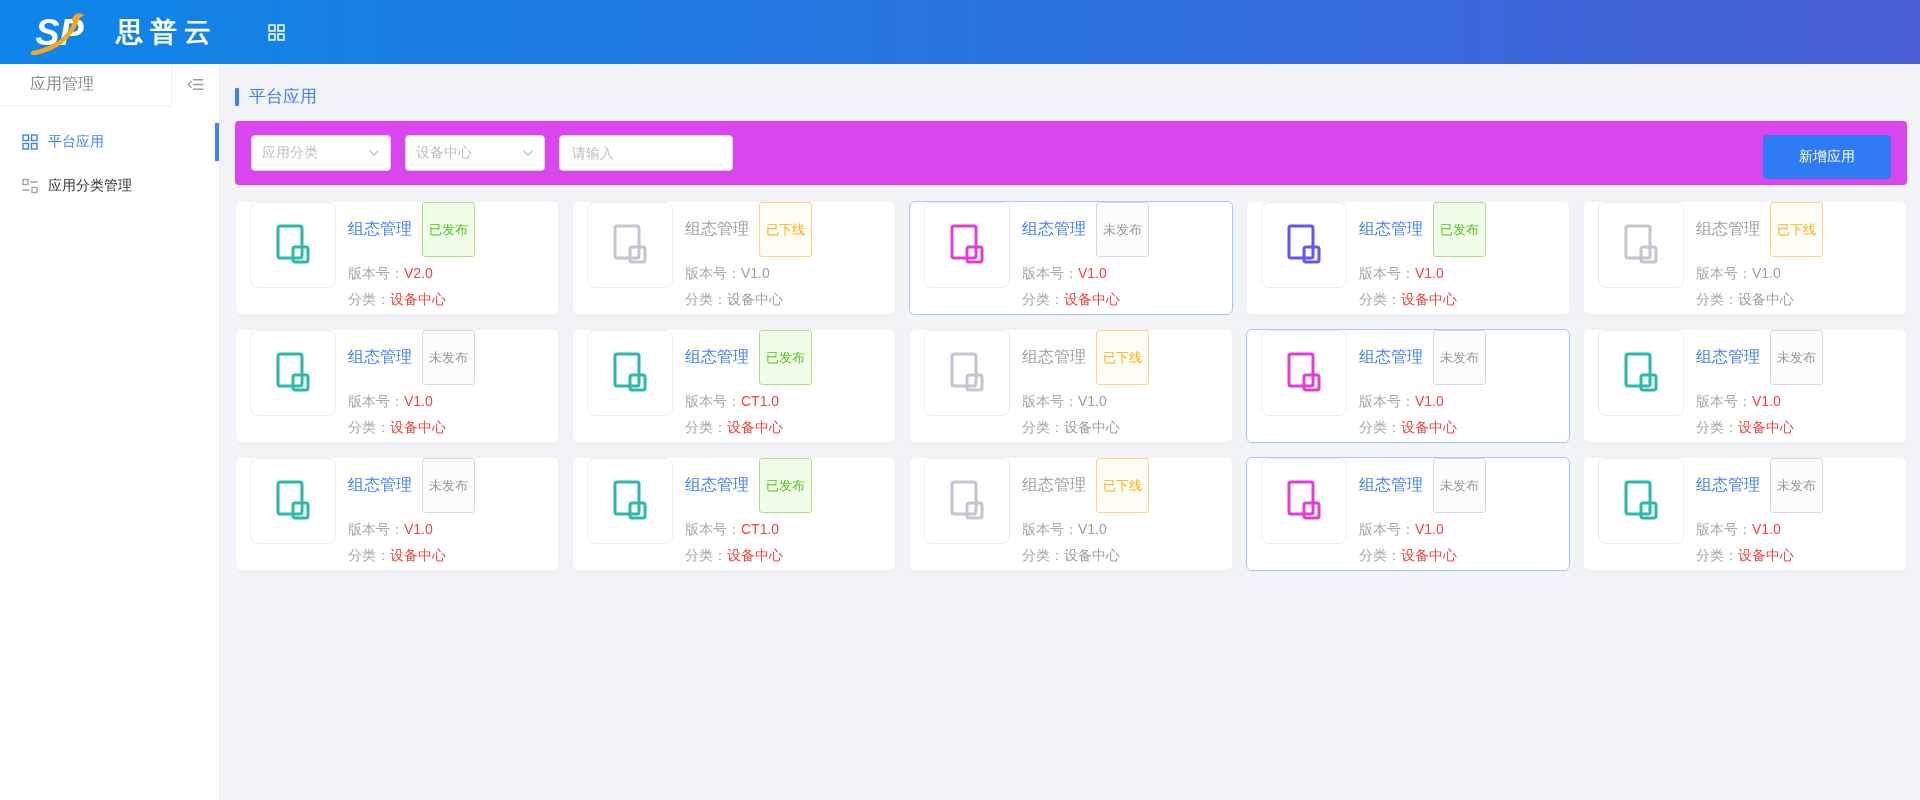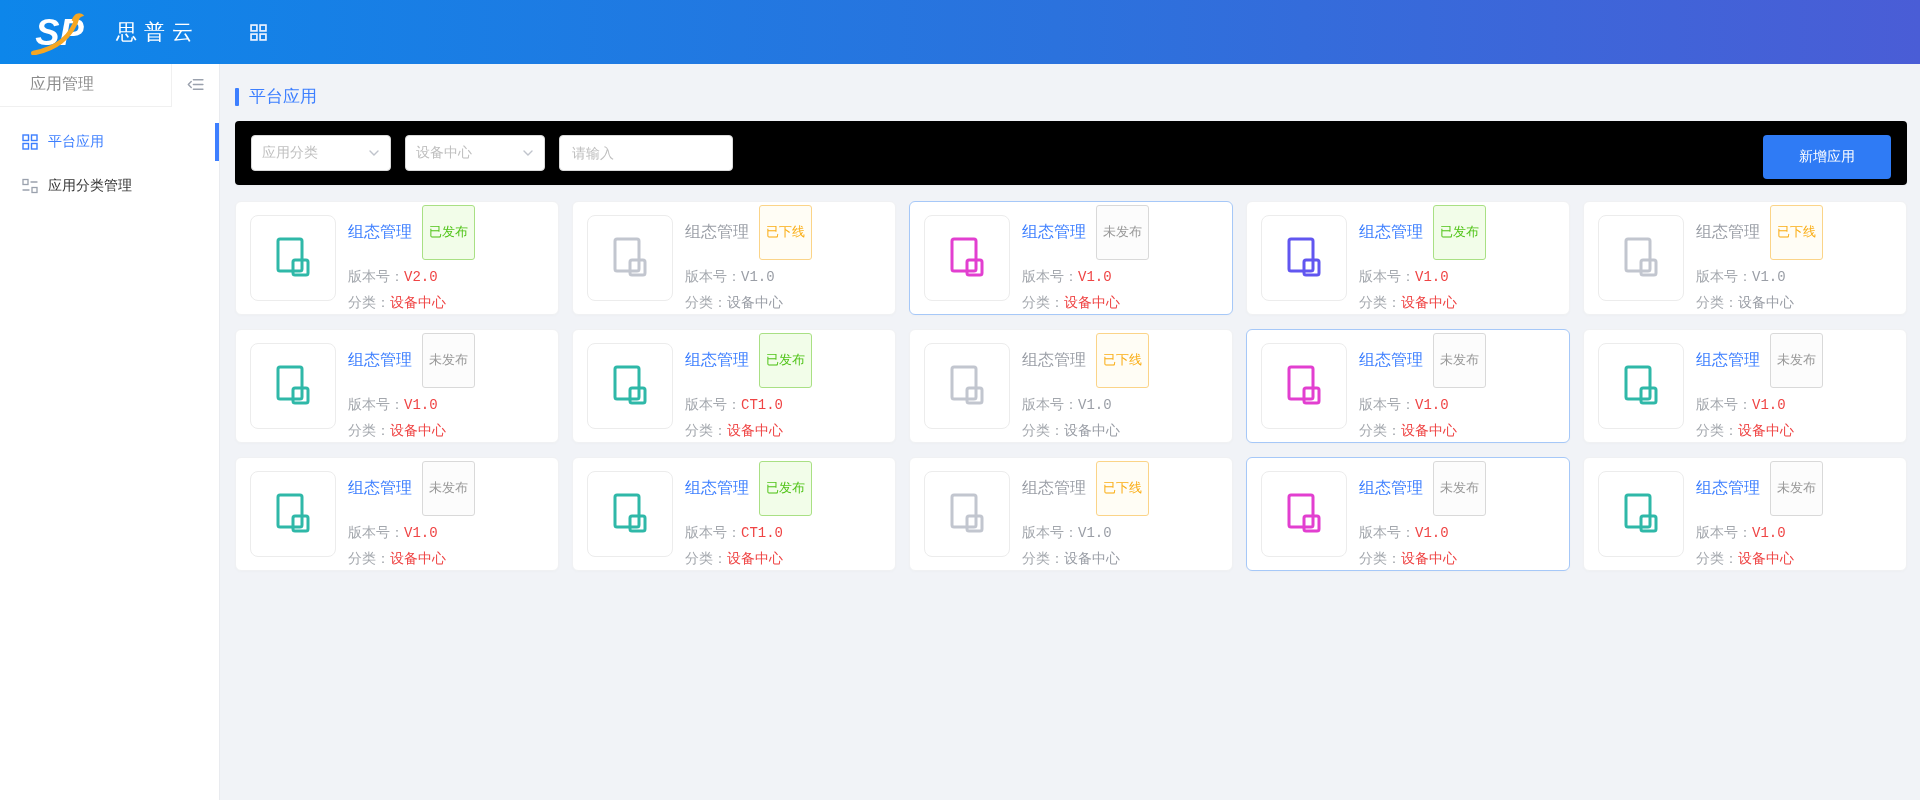--- a/index.html
+++ b/index.html
@@ -5,21 +5,21 @@
   * { margin:0; padding:0; box-sizing:border-box; }
   html,body { width:1920px; height:800px; overflow:hidden;
     font-family:"Liberation Sans","DejaVu Sans",sans-serif; background:#f1f3f7; }
 
   
   .header { height:64px; display:flex; align-items:center;
     background:linear-gradient(90deg,#0d86ea 0%,#2b72dd 55%,#4a5dd6 100%);
     color:#fff; padding:0 28px; position:relative; }
   .logo-wrap { display:flex; align-items:center; gap:14px; }
   .logo-svg { width:74px; height:46px; display:block; }
-  .brand { font-size:21px; font-weight:normal; letter-spacing:7px; color:#fff; }
+  .brand { font-size:27px; font-weight:bold; letter-spacing:7px; color:#fff; }
   .hdr-grid { margin-left:50px; width:17px; height:17px; color:#eaf1ff; cursor:pointer; }
   .hdr-right { position:absolute; right:22px; top:0; height:64px; display:flex; align-items:center; gap:26px; }
   .hdr-icon { width:20px; height:20px; color:#fff; cursor:pointer; display:block; }
   .bell-wrap { position:relative; }
   .num-badge { position:absolute; top:-10px; left:10px; min-width:20px; height:20px;
     background:#f5222d; color:#fff; border-radius:10px; font-size:11px; line-height:20px;
     text-align:center; padding:0 4px; font-weight:bold; }
   .avatar { width:36px; height:36px; border-radius:50%; background:#c9e6f6;
     display:flex; align-items:center; justify-content:center; cursor:pointer;
     color:#17306b; font-size:6px; font-weight:bold; font-style:italic; overflow:hidden; }
@@ -41,41 +41,41 @@
   .sb-item.active svg { color:#3d7fff; }
   .sb-item.active::after { content:""; position:absolute; right:0; top:3px;
     width:4px; height:38px; background:#3d7fff; }
 
   
   .main { flex:1; padding:21px 13px 0 15px; }
   .page-title { display:flex; align-items:center; gap:10px; margin-bottom:13px; }
   .accent-bar { width:4px; height:18px; background:#3d7fff; border-radius:1px; }
   .page-title-text { font-size:17px; color:#3d7fff; }
 
-  .filter-panel { background:#000000; border-radius:4px; height:64px; display:flex;
+  .filter-panel { background:#d946ef; border-radius:4px; height:64px; display:flex;
     align-items:center; padding:0 16px; box-shadow:0 1px 2px rgba(0,0,0,.03); position:relative; }
   .f-select { width:140px; height:36px; border:1px solid #d9d9d9; border-radius:4px;
     display:flex; align-items:center; justify-content:space-between; padding:0 10px;
     margin-right:14px; cursor:pointer; background:#fff; }
   .f-select .ph { color:#bfbfbf; font-size:14px; }
   .chev { width:12px; height:12px; color:#c0c4cc; }
   .f-input { width:174px; height:36px; border:1px solid #d9d9d9; border-radius:4px;
     padding:0 12px; font-size:14px; color:#333; outline:none;
     font-family:"Liberation Sans","DejaVu Sans",sans-serif; }
   .f-input::placeholder { color:#bfbfbf; }
   .add-btn { position:absolute; right:16px; top:14px; height:44px; padding:0 36px;
     background:#2f7bf5; border:none; border-radius:4px; color:#fff; font-size:14px;
     cursor:pointer; font-family:inherit; }
 
   
   .card-grid { margin-top:16px; display:grid; grid-template-columns:repeat(5,1fr);
     gap:14px 13px; }
   .card { background:#fff; border:1px solid #f0f1f3; border-radius:6px; height:114px;
-    display:flex; align-items:center; padding:0 12px 0 14px; cursor:pointer;
-    box-shadow:0 1px 3px rgba(0,0,0,.02);font-family:Liberation Mono, monospace; }
+    display:flex; align-items:flex-start; padding:0 12px 0 14px; cursor:pointer;
+    box-shadow:0 1px 3px rgba(0,0,0,.02); }
   .card.highlight { border-color:#a6c8f8; }
   .icon-box { width:86px; height:86px; border:1px solid #ececec; border-radius:8px;
     display:flex; align-items:center; justify-content:center; flex:0 0 86px; background:#fff; }
   .app-icon { width:48px; height:48px; display:block; }
   .card-info { margin-left:12px; display:flex; flex-direction:column; gap:8px; min-width:0; }
   .card-title-row { display:flex; align-items:center; gap:10px; }
   .card-title { font-size:16px; color:#3d7fff; text-decoration:none; white-space:nowrap; }
   .card.disabled .card-title { color:#9a9ea6; }
   .badge { font-size:13px; line-height:1; padding:20px 6px; border-radius:3px;
     border:1px solid transparent; white-space:nowrap; }

